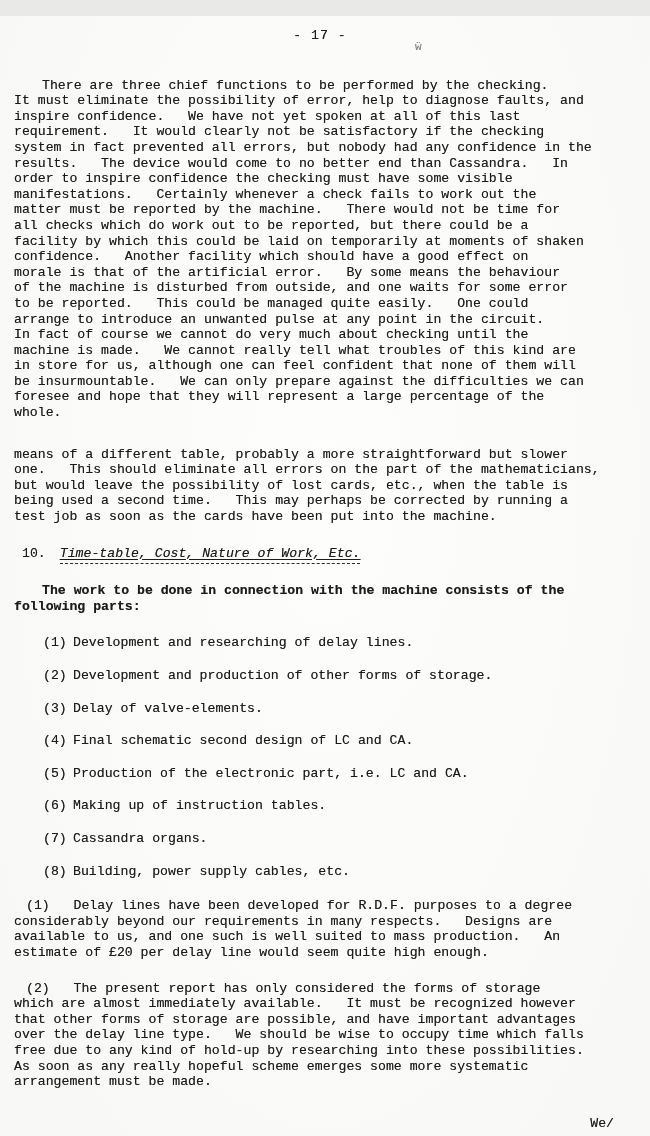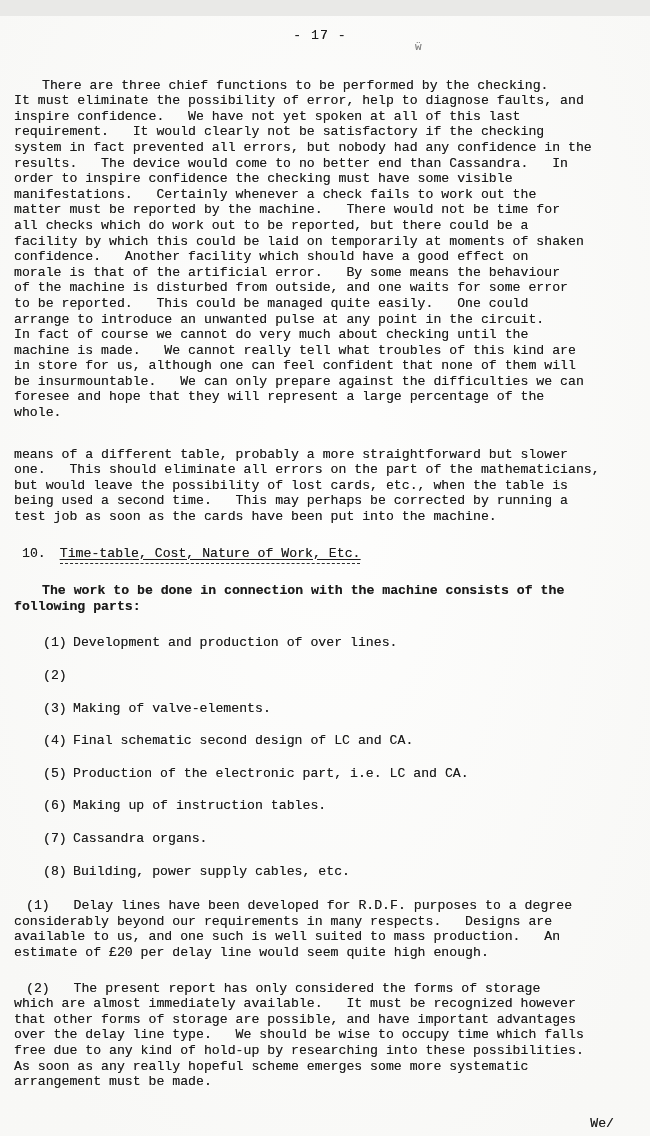--- a/index.html
+++ b/index.html
@@ -25,20 +25,21 @@
   .p1 { margin-bottom:21px; }
   .p2 { margin-bottom:26px; }
   .heading { margin:0 0 19px 8px; }
   .hnum { margin-right:14px; }
   .htitle {
     display:inline-block;
     text-decoration:underline;
     text-underline-offset:2px;
     border-bottom:1px dashed #2a2a2a;
     padding-bottom:2px;
+    font-style:italic;
   }
   .p3 { margin-bottom:21px;font-weight:bold; }
   .worklist { margin:0 0 19px 0; }
   .workitem { display:flex; margin:0 0 17px 29px; }
   .inum { flex:none; width:30px; }
   .note { text-indent:12px; }
   .note1 { margin-bottom:20px; }
   .catchword { margin-top:26px; text-align:right; padding-right:12px; }
 </style>
 </head>
@@ -81,28 +82,29 @@
   <div class="heading">
     <span class="hnum">10.</span><span class="htitle">Time-table, Cost, Nature of Work, Etc.</span>
   </div>
 
   <p class="para indent1 p3">The work to be done in connection with the machine consists of the
 following parts:</p>
 
   <div class="worklist">
     <div class="workitem">
       <span class="inum">(1)</span>
-      <span class="itext">Development and production of over lines.</span>
+      <span class="itext">Development and researching of delay lines.</span>
     </div>
     <div class="workitem">
       <span class="inum">(2)</span>
+      <span class="itext">Development and production of other forms of storage.</span>
     </div>
     <div class="workitem">
       <span class="inum">(3)</span>
-      <span class="itext">Making of valve-elements.</span>
+      <span class="itext">Delay of valve-elements.</span>
     </div>
     <div class="workitem">
       <span class="inum">(4)</span>
       <span class="itext">Final schematic second design of LC and CA.</span>
     </div>
     <div class="workitem">
       <span class="inum">(5)</span>
       <span class="itext">Production of the electronic part, i.e. LC and CA.</span>
     </div>
     <div class="workitem">

